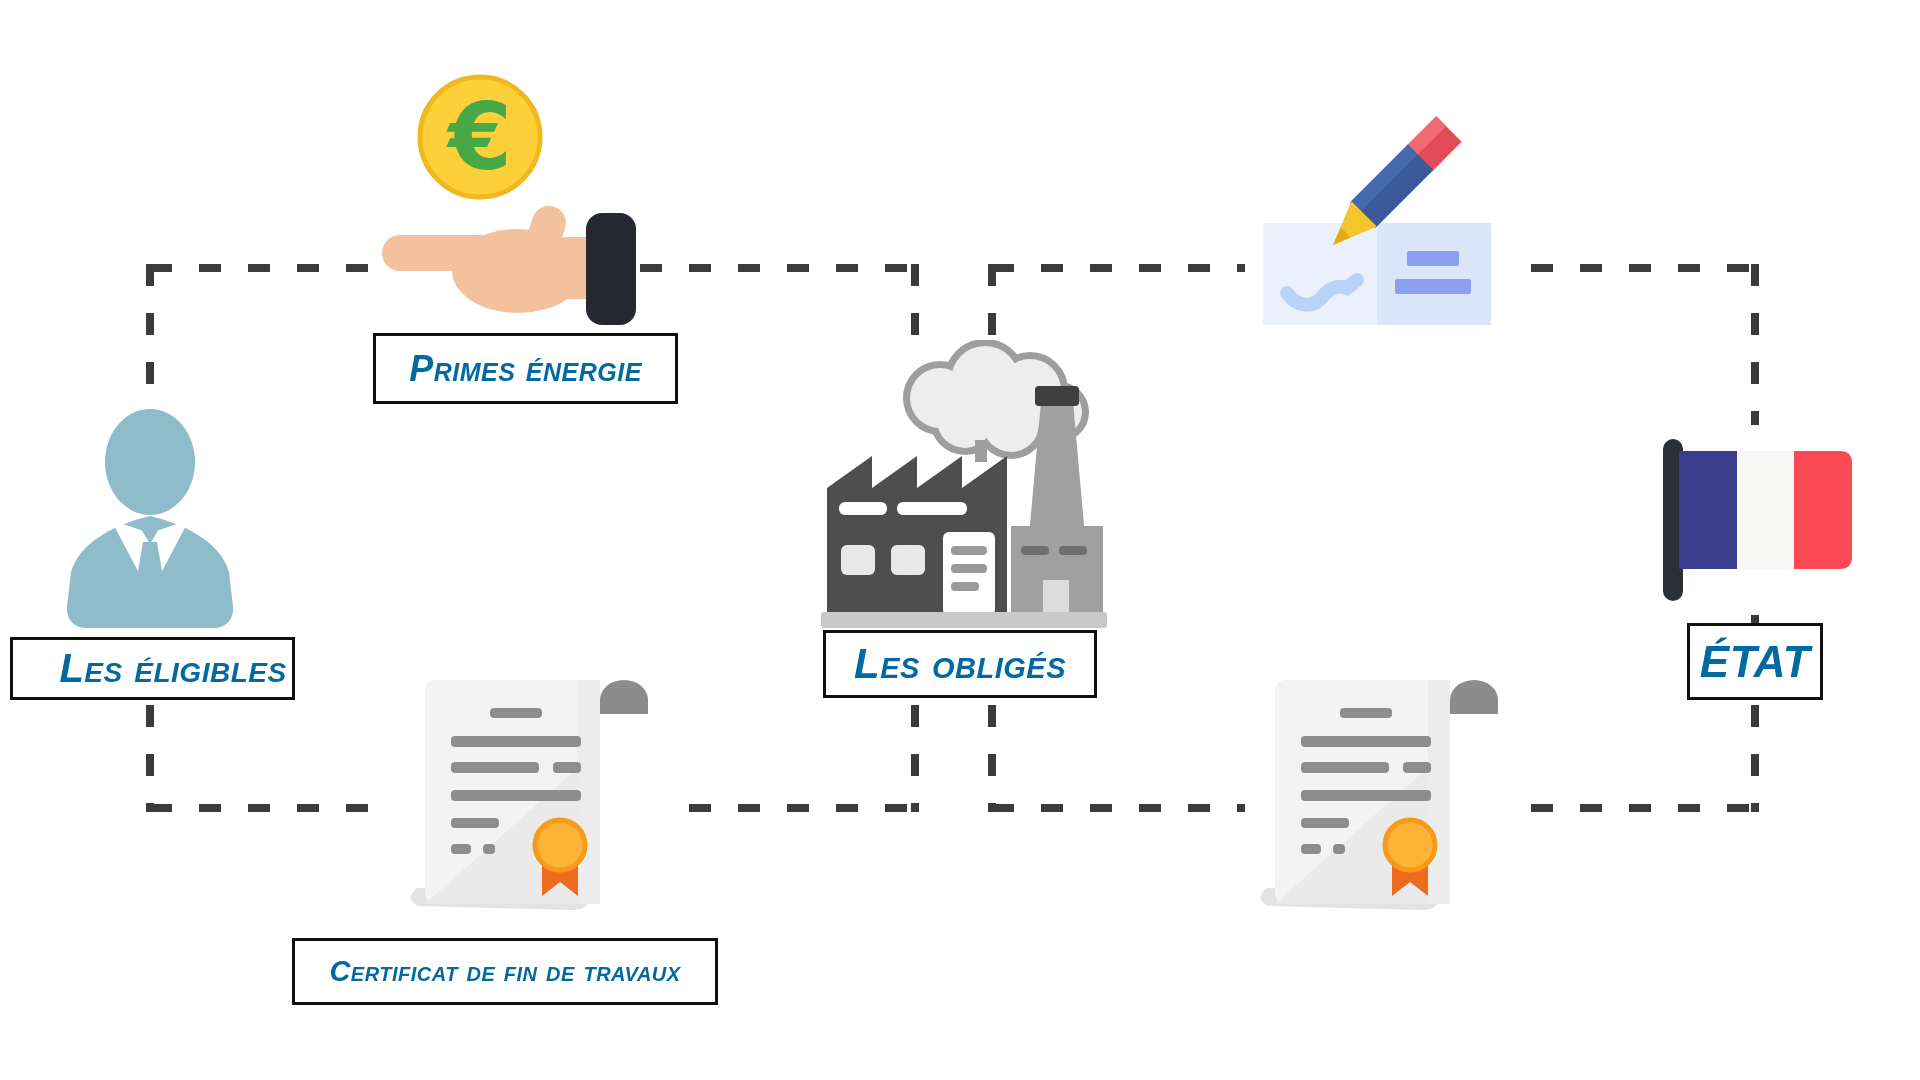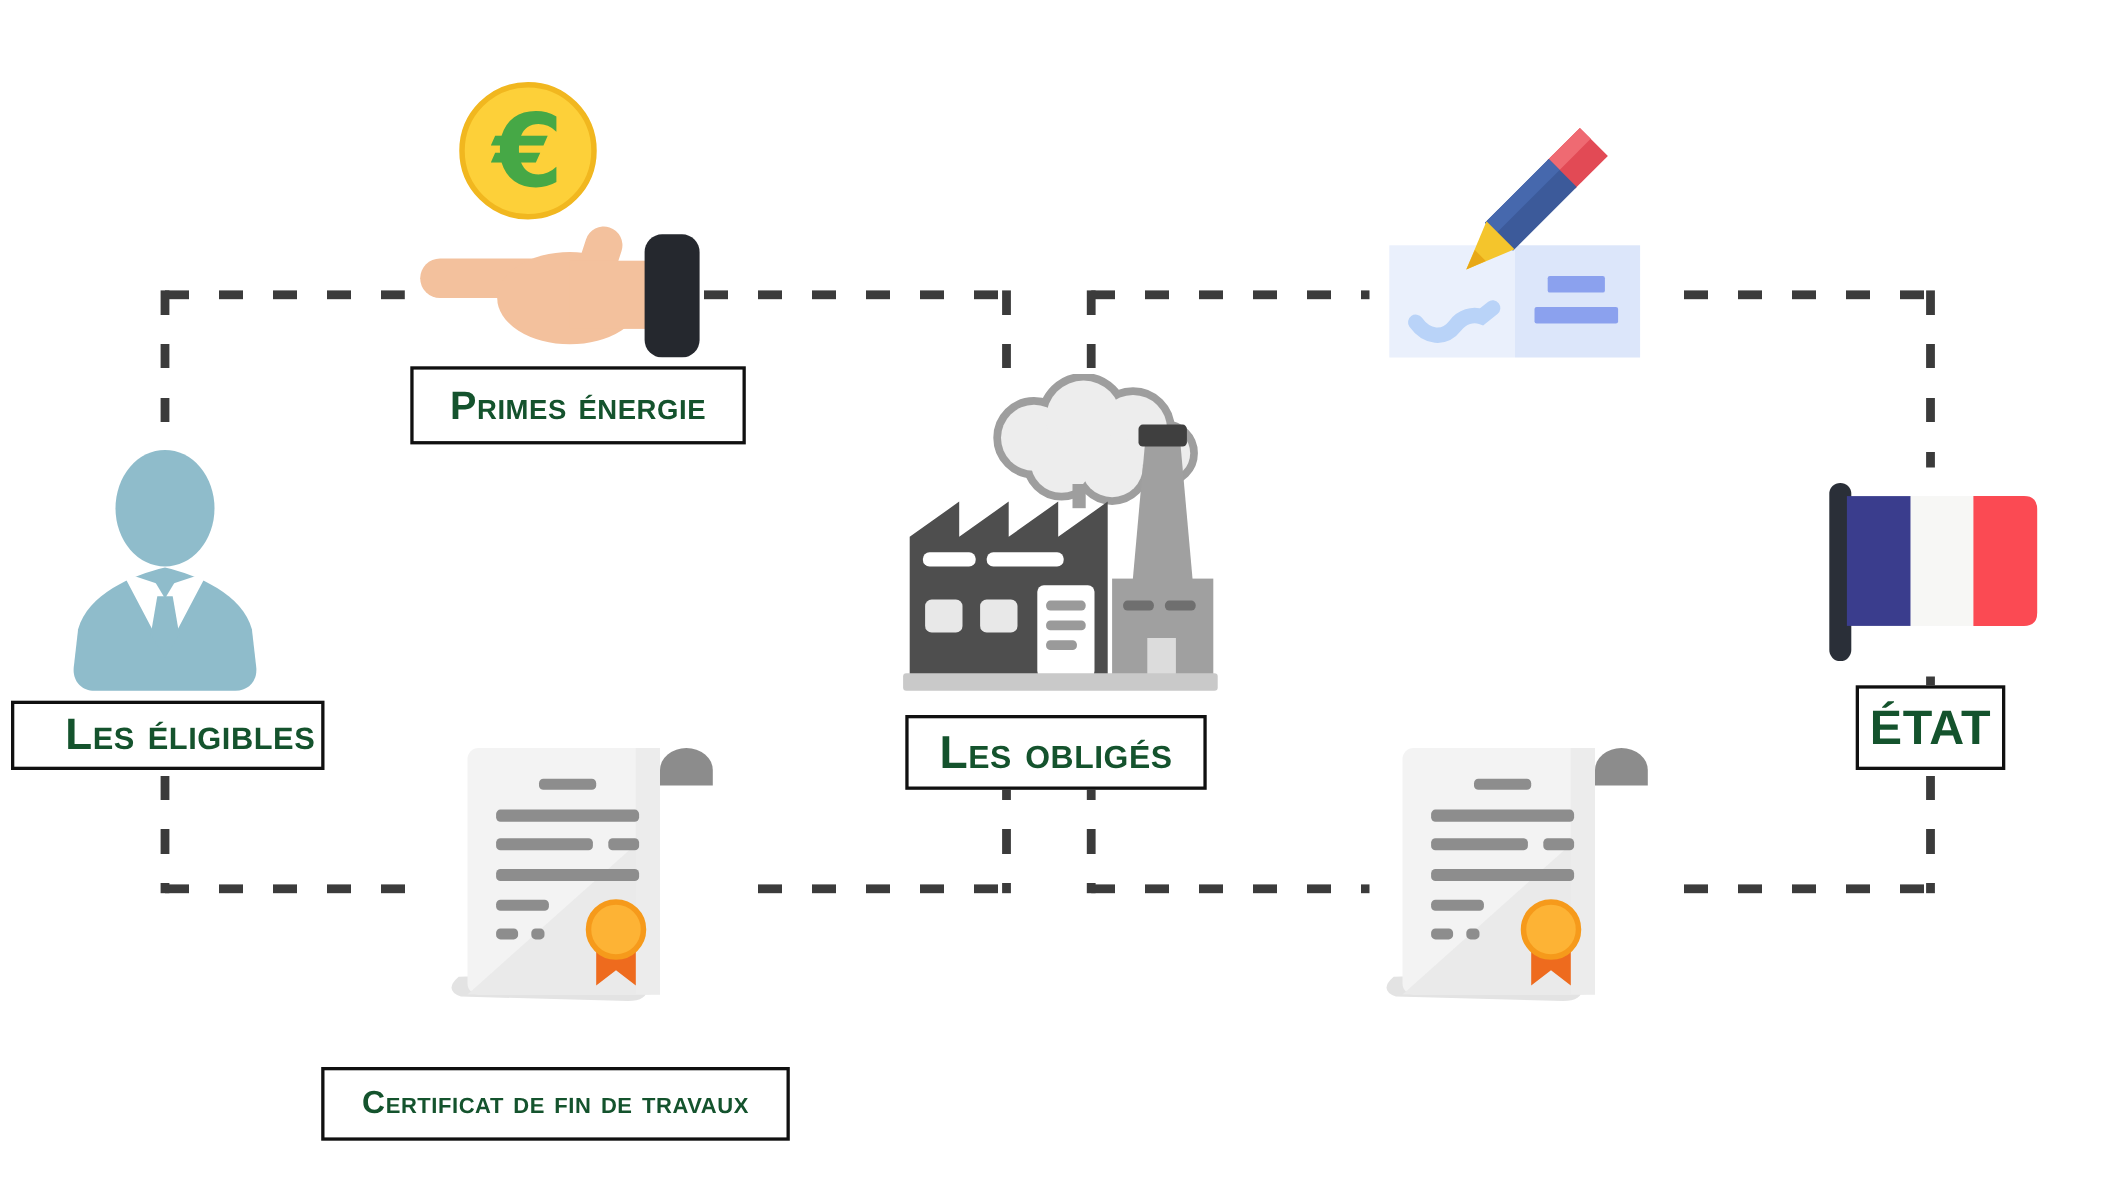--- a/index.html
+++ b/index.html
@@ -19,23 +19,24 @@
   .icon-box svg{width:100%;height:100%;display:block;}
   
   .label{
     position:absolute;z-index:3;
     background:#ffffff;
     border:3px solid #101010;
     box-sizing:border-box;
     display:flex;align-items:center;justify-content:center;
     font-variant:small-caps;
     font-weight:bold;
-    color:#14532d;
+    color:#0369a1;
     letter-spacing:0.5px;
     white-space:nowrap;
+    font-style:italic;
   }
 </style>
 </head>
 <body>
 
 <div class="stage">
 
   <div class="dash-h" style="left:150px;top:264px;width:765px;"></div>
   <div class="dash-h" style="left:150px;top:804px;width:765px;"></div>
   <div class="dash-v" style="left:146px;top:264px;height:548px;"></div>
@@ -182,21 +183,21 @@
       </g>
       <polygon points="147,200 147,244 165,230 183,244 183,200" fill="#ee6b1e"></polygon>
       <circle cx="165" cy="193" r="25" fill="#fdb335" stroke="#f69a1b" stroke-width="5"></circle>
     </svg>
   </div>
 
   <div class="label" style="left:10px;top:637px;width:285px;height:63px;font-size:40px;padding-left:41px;">Les éligibles</div>
 
   <div class="label" style="left:373px;top:333px;width:305px;height:71px;font-size:36px;">Primes énergie</div>
 
-  <div class="label" style="left:823px;top:630px;width:274px;height:68px;font-size:42px;margin-top:20px;">Les obligés</div>
+  <div class="label" style="left:823px;top:630px;width:274px;height:68px;font-size:42px;">Les obligés</div>
 
 
   <div class="label" style="left:1687px;top:623px;width:136px;height:77px;font-size:44px;">ÉTAT</div>
 
-  <div class="label" style="left:292px;top:970px;width:426px;height:67px;font-size:29px;">Certificat de fin de travaux</div>
+  <div class="label" style="left:292px;top:938px;width:426px;height:67px;font-size:29px;">Certificat de fin de travaux</div>
 
 
 </div>
 
 </body></html>

